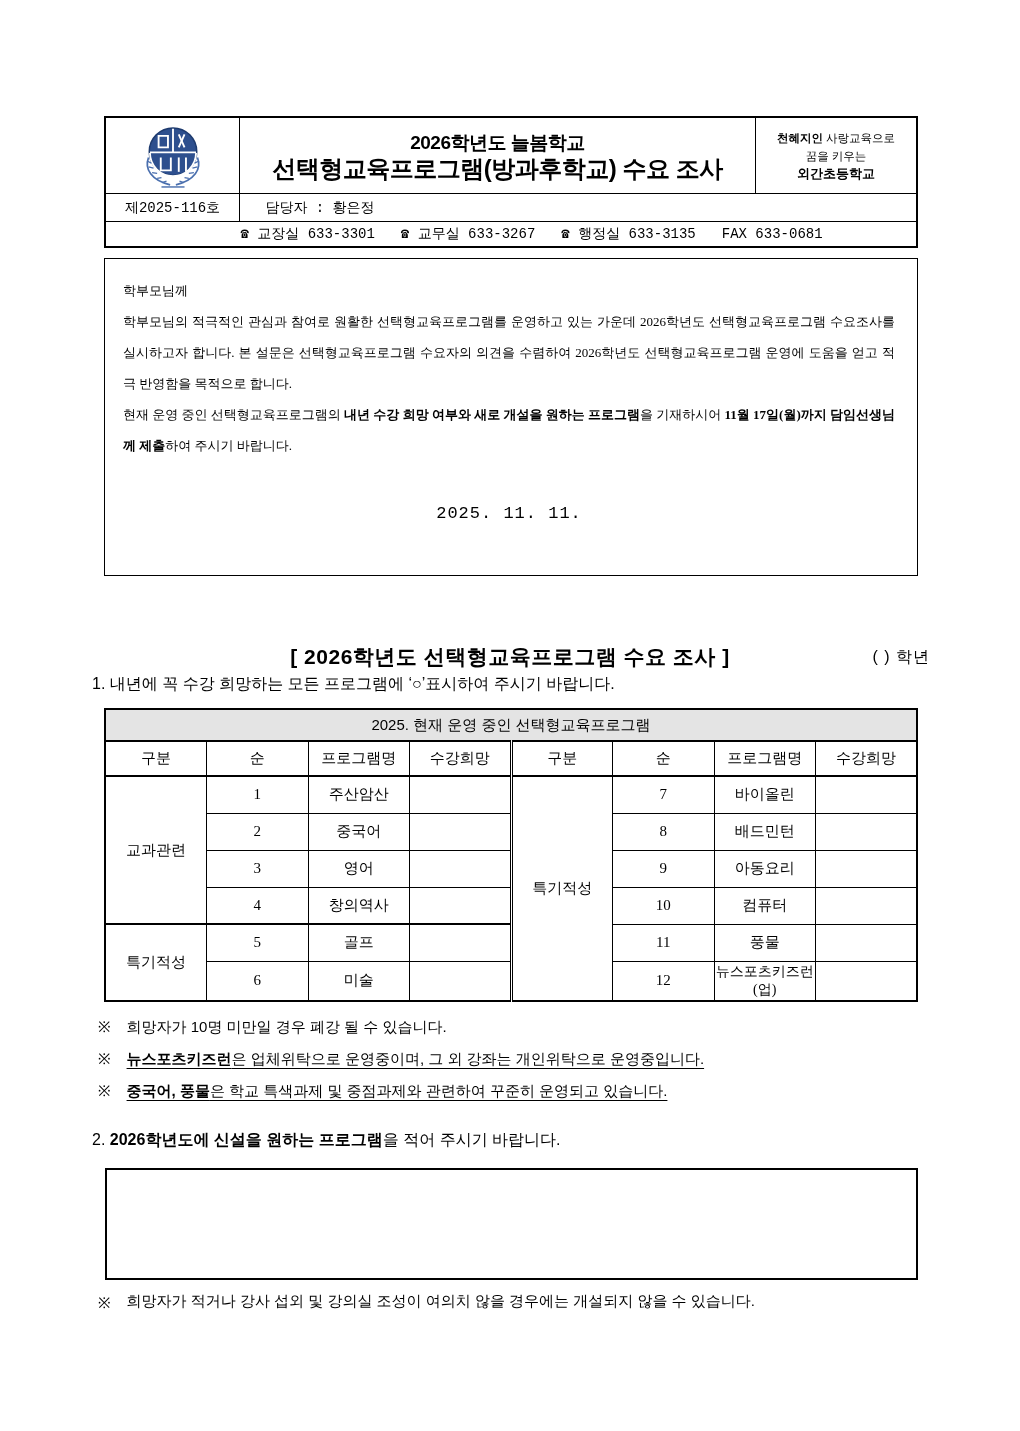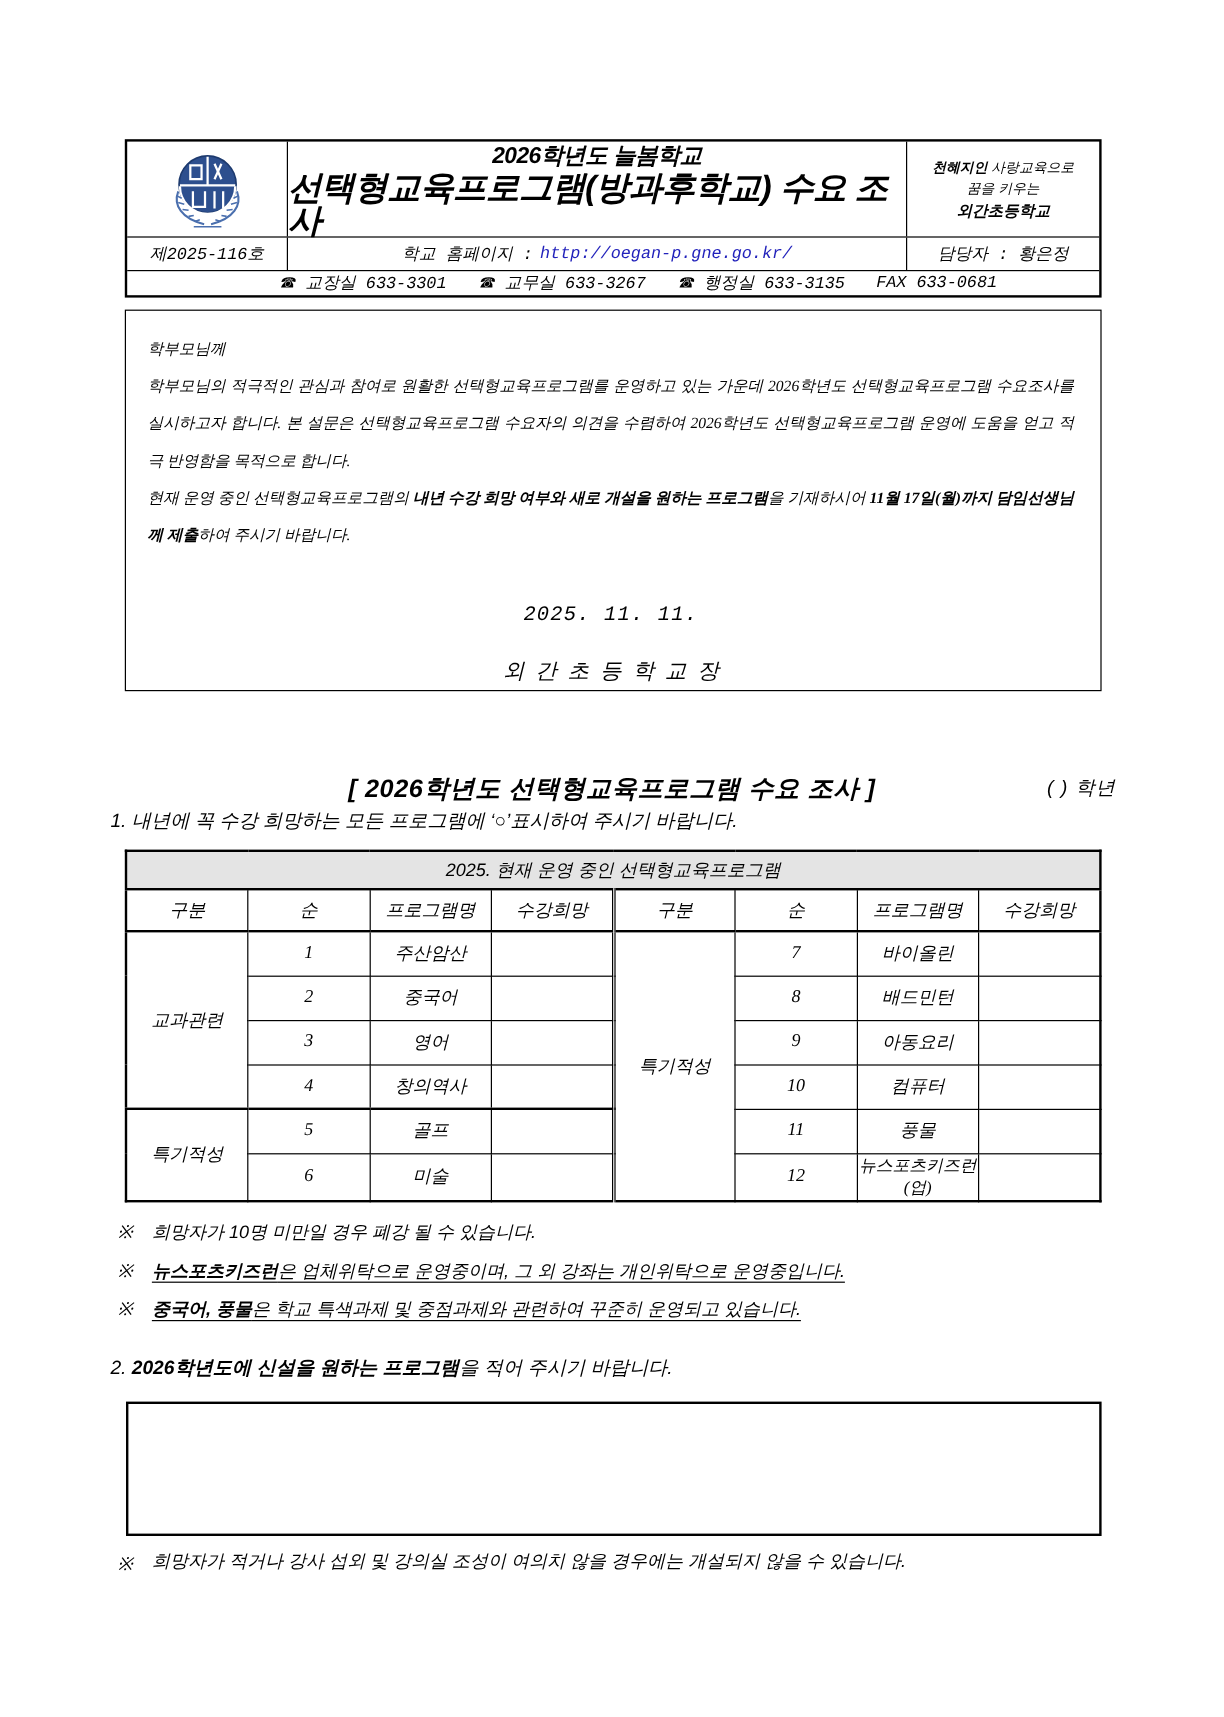--- a/index.html
+++ b/index.html
@@ -5,41 +5,41 @@
   * { box-sizing: border-box; }
   html, body { margin:0; padding:0; }
   body {
     width:1020px; height:1431px;
     background:#ffffff;
     font-family:"Liberation Serif", serif;
     color:#000;
     position:relative;
     overflow:hidden;
   }
-  .page { position:relative; width:1020px; height:1431px;font-style:italic; }
+  .page { position:relative; width:1020px; height:1431px; }
 
   
   .letterhead {
     position:absolute; left:104px; top:116px; width:814px; height:132px;
     border:2px solid #000;
     display:flex; flex-direction:column;
   }
   .lh-top { display:flex; flex:0 0 76px; border-bottom:1px solid #000; }
   .lh-logo {
     flex:0 0 134px; border-right:1px solid #000;
     display:flex; align-items:center; justify-content:center;
   }
   .lh-title {
     flex:1 1 auto; border-right:1px solid #000;
     display:flex; flex-direction:column; align-items:center; justify-content:center;
     font-family:"Liberation Sans", sans-serif;
     font-weight:bold; letter-spacing:-0.5px;
   }
   .lh-title .t1 { font-size:19px; line-height:25px; }
-  .lh-title .t2 { font-size:28px; line-height:27px; }
+  .lh-title .t2 { font-size:24px; line-height:27px; }
   .lh-slogan {
     flex:0 0 160px;
     display:flex; flex-direction:column; align-items:center; justify-content:center;
     font-family:"Liberation Sans", sans-serif;
     font-size:11.5px; line-height:18px; text-align:center;
   }
   .lh-slogan b { font-weight:bold; }
 
   .lh-mid { display:flex; flex:0 0 28px; border-bottom:1px solid #000; }
   .lh-docno {
@@ -206,41 +206,36 @@
 
       <div class="lh-slogan">
         <div><b>천혜지인</b><span> 사랑교육으로</span></div>
         <div>꿈을  키우는</div>
         <div style="font-weight:bold;font-size:13px;">외간초등학교</div>
       </div>
     </div>
 
     <div class="lh-mid">
       <div class="lh-docno">제2025-116호</div>
-      <div class="lh-home">
-        <span class="lbl">학교 홈페이지 :</span>
-        <span class="url">http://oegan-p.gne.go.kr/</span>
-      </div>
       <div class="lh-staff">담당자 : 황은정</div>
     </div>
 
     <div class="lh-bot">
       <span>☎ 교장실 633-3301</span>
       <span>☎ 교무실 633-3267</span>
       <span>☎ 행정실 633-3135</span>
       <span>FAX 633-0681</span>
     </div>
   </div>
 
   <div class="letterbox">
     <p class="firstline">학부모님께</p>
     <p>학부모님의 적극적인 관심과 참여로 원활한 선택형교육프로그램를 운영하고 있는 가운데 2026학년도 선택형교육프로그램 수요조사를 실시하고자 합니다. 본 설문은 선택형교육프로그램 수요자의 의견을 수렴하여 2026학년도 선택형교육프로그램 운영에 도움을 얻고 적극 반영함을 목적으로 합니다.</p>
     <p><span>현재 운영 중인 선택형교육프로그램의 </span><b>내년 수강 희망 여부와 새로 개설을 원하는 프로그램</b><span>을 기재하시어 </span><b>11월 17일(월)까지 담임선생님께 제출</b><span>하여 주시기 바랍니다.</span></p>
     <div class="sign-date">2025. 11. 11.</div>
-    <div class="sign-name">외간초등학교장</div>
   </div>
 
   <div class="survey-title">[ 2026학년도 선택형교육프로그램 수요 조사 ]</div>
   <div class="grade-line">(      ) 학년</div>
   <div class="q1">1. 내년에 꼭 수강 희망하는 모든 프로그램에 ‘○’표시하여 주시기 바랍니다.</div>
 
   <table class="ptable">
     <tbody>
       <tr>
         <td class="cap" colspan="8">2025. 현재 운영 중인 선택형교육프로그램</td>

